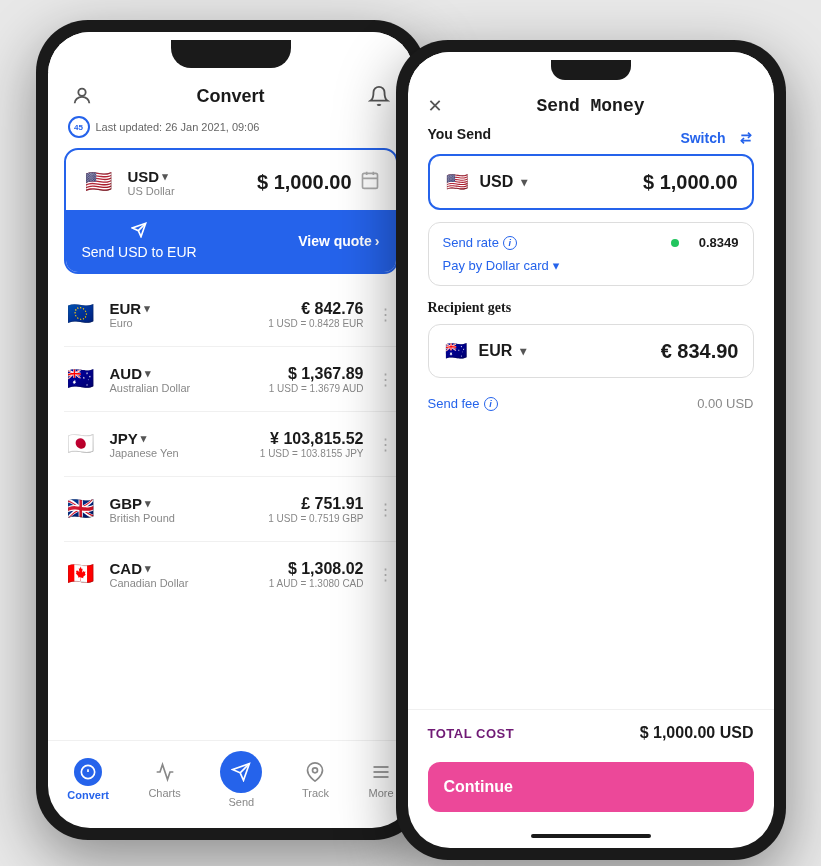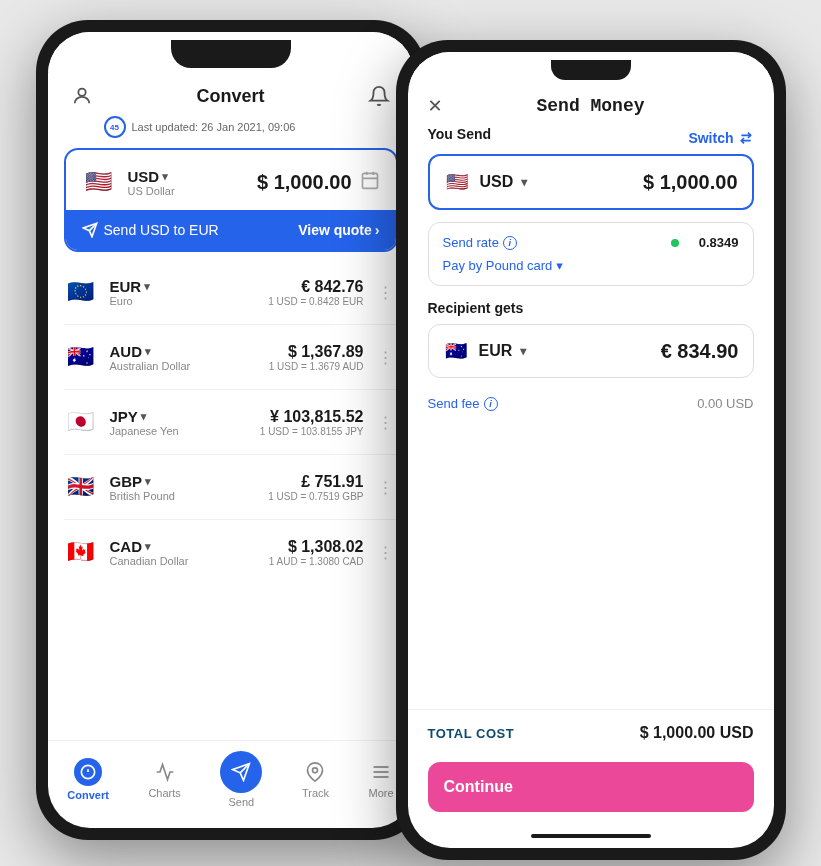--- a/index.html
+++ b/index.html
@@ -99,21 +99,20 @@
       color: #555;
       font-size: 20px;
     }
     .last-updated {
       display: flex;
       align-items: center;
       padding: 0 20px 10px;
       font-size: 11px;
       color: #666;
       gap: 6px;
-      margin-left: 36px;
     }
     .update-circle {
       width: 22px;
       height: 22px;
       border-radius: 50%;
       border: 2px solid #2563eb;
       display: flex;
       align-items: center;
       justify-content: center;
       font-size: 8px;
@@ -182,20 +181,21 @@
       justify-content: space-between;
       padding: 12px 16px;
     }
     .send-btn-text {
       color: #fff;
       font-size: 14px;
       font-weight: 500;
       display: flex;
       align-items: center;
       gap: 6px;
+      flex-direction: column;
     }
     .view-quote {
       color: #fff;
       font-size: 14px;
       font-weight: 600;
       display: flex;
       align-items: center;
       gap: 3px;
       text-align: right;
     }
@@ -328,21 +328,21 @@
       align-items: center;
       justify-content: space-between;
       margin-bottom: 4px;
     }
     .sm-switch-btn {
       color: #2563eb;
       font-size: 14px;
       font-weight: 600;
       display: flex;
       align-items: center;
-      gap: 4px;
+      gap: 12px;
     }
     .currency-input-box {
       border: 2px solid #2563eb;
       border-radius: 12px;
       display: flex;
       align-items: center;
       padding: 12px 14px;
       justify-content: space-between;
       margin-bottom: 12px;
     }
@@ -414,20 +414,21 @@
       gap: 4px;
       font-size: 13px;
       color: #2563eb;
     }
 
     .recipient-label {
       font-size: 14px;
       font-weight: 600;
       color: #1a1a1a;
       margin-bottom: 8px;
+      font-family: Liberation Serif, serif;
     }
 
     .send-fee-row {
       display: flex;
       align-items: center;
       justify-content: space-between;
       padding: 6px 0;
       margin-bottom: 6px;
     }
     .send-fee-label {
@@ -445,21 +446,21 @@
     .total-cost-row {
       display: flex;
       align-items: center;
       justify-content: space-between;
       padding: 14px 20px;
       border-top: 1px solid #f0f0f0;
     }
     .total-cost-label {
       font-size: 13px;
       font-weight: 800;
-      color: #0c4a6e;
+      color: #701a75;
       letter-spacing: 0.5px;
     }
     .total-cost-value {
       font-size: 16px;
       font-weight: 700;
       color: #1a1a1a;
     }
     .continue-btn {
       margin: 6px 20px 16px;
       background: #ec4899;
@@ -747,21 +748,21 @@
               <span class="rate-label">
                 <span>Send rate</span>
                 <span class="info-icon">i</span>
               </span>
               <span class="rate-value">
                 <span class="rate-dot"></span>
                 <span>0.8349</span>
               </span>
             </div>
             <div class="debit-row">
-              <span>Pay by Pound card</span>
+              <span>Pay by Dollar card</span>
               <span>▾</span>
             </div>
           </div>
 
           <div class="recipient-label">Recipient gets</div>
 
           <div class="currency-input-box-grey">
             <div class="curr-selector">
               <div class="flag-circle" style="width:28px;height:28px;font-size:18px">🇦🇺</div>
               <span>EUR</span>

